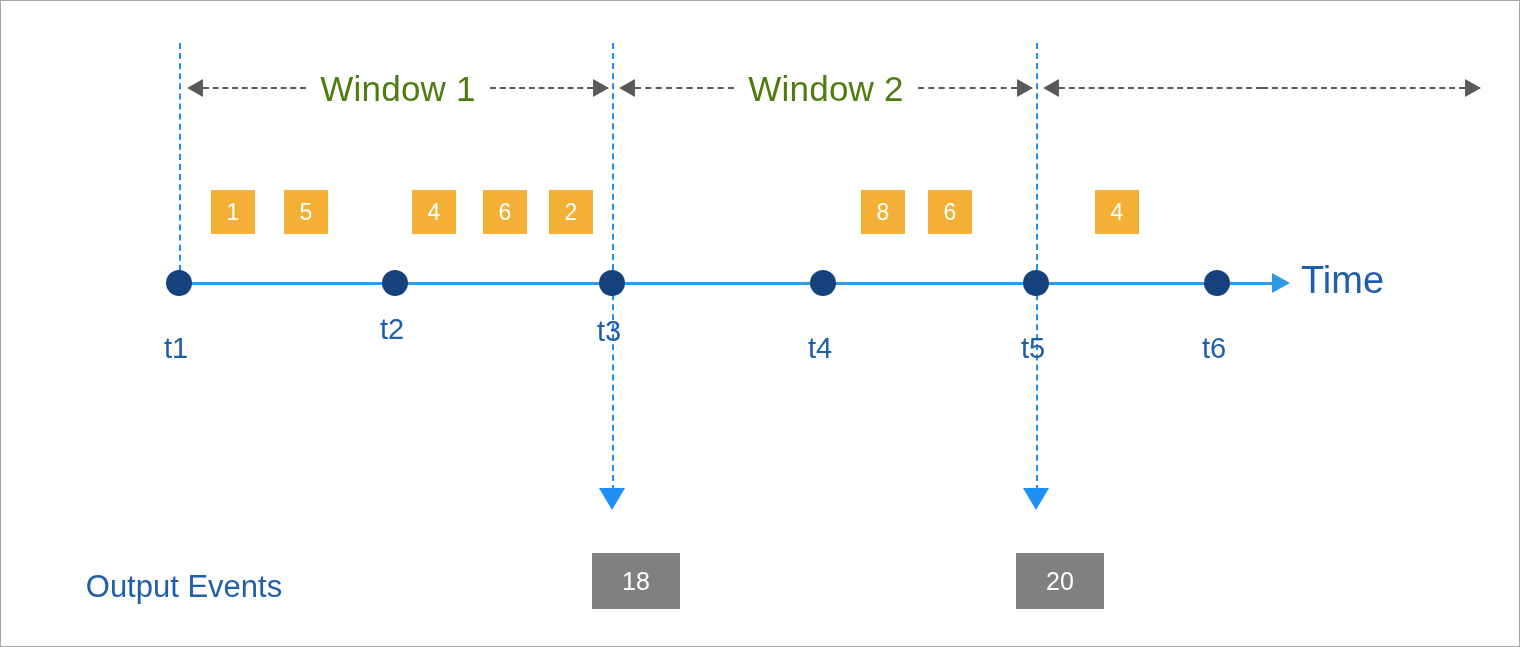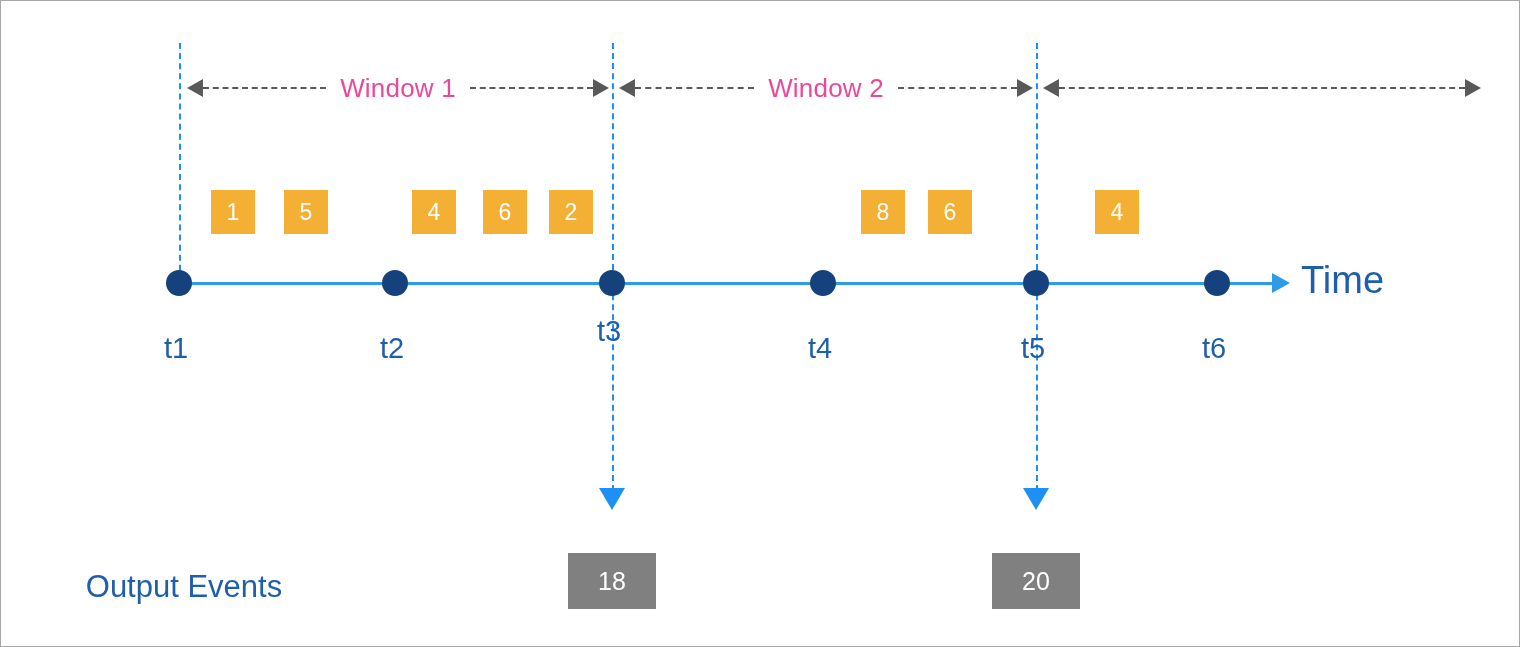--- a/index.html
+++ b/index.html
@@ -48,22 +48,22 @@
   .arrow-right {
     width: 0; height: 0;
     border-top: 9px solid transparent;
     border-bottom: 9px solid transparent;
     border-left: 16px solid #595959;
     flex: 0 0 auto;
   }
   .win-label {
     flex: 0 0 auto;
     padding: 0 14px;
-    color: #ec4899;
-    font-size: 26px;
+    color: #4d7c0f;
+    font-size: 35px;
     font-weight: 300;
     letter-spacing: .2px;
     white-space: nowrap;
     line-height: 1;
   }
 
   
   .event-box {
     position: absolute;
     width: 44px;
@@ -139,20 +139,21 @@
     width: 88px;
     height: 56px;
     background: #808080;
     color: #ffffff;
     font-size: 25px;
     font-weight: 300;
     display: flex;
     align-items: center;
     justify-content: center;
     line-height: 1;
+    margin-left: 24px;
   }
 </style>
 </head>
 <body>
 
 <div id="canvas">
 
   <div class="boundary" style="left:178px; top:42px; height:248px;"></div>
   <div class="boundary" style="left:611px; top:42px; height:448px;"></div>
   <div class="boundary" style="left:1035px; top:42px; height:448px;"></div>
@@ -193,21 +194,21 @@
   <div class="timeline-head" style="left:1271px; top:272px;"></div>
 
   <div class="tl-dot" style="left:165px; top:269px;"></div>
   <div class="tl-dot" style="left:381px; top:269px;"></div>
   <div class="tl-dot" style="left:598px; top:269px;"></div>
   <div class="tl-dot" style="left:809px; top:269px;"></div>
   <div class="tl-dot" style="left:1022px; top:269px;"></div>
   <div class="tl-dot" style="left:1203px; top:269px;"></div>
 
   <div class="tl-tick-label" style="left:163px; top:333px;">t1</div>
-  <div class="tl-tick-label" style="left:379px; top:333px;">t2</div>
+  <div class="tl-tick-label" style="left:379px; top:314px;">t2</div>
   <div class="tl-tick-label" style="left:596px; top:316px;">t3</div>
   <div class="tl-tick-label" style="left:807px; top:333px;">t4</div>
   <div class="tl-tick-label" style="left:1020px; top:333px;">t5</div>
   <div class="tl-tick-label" style="left:1201px; top:333px;">t6</div>
 
   <div class="time-axis-label" style="left:1300px; top:260px;">Time</div>
 
   <div class="side-label" style="left:58px; top:565px; width:250px;">Output Events</div>
 
   <div class="drop-head" style="left:598px; top:487px;"></div>

